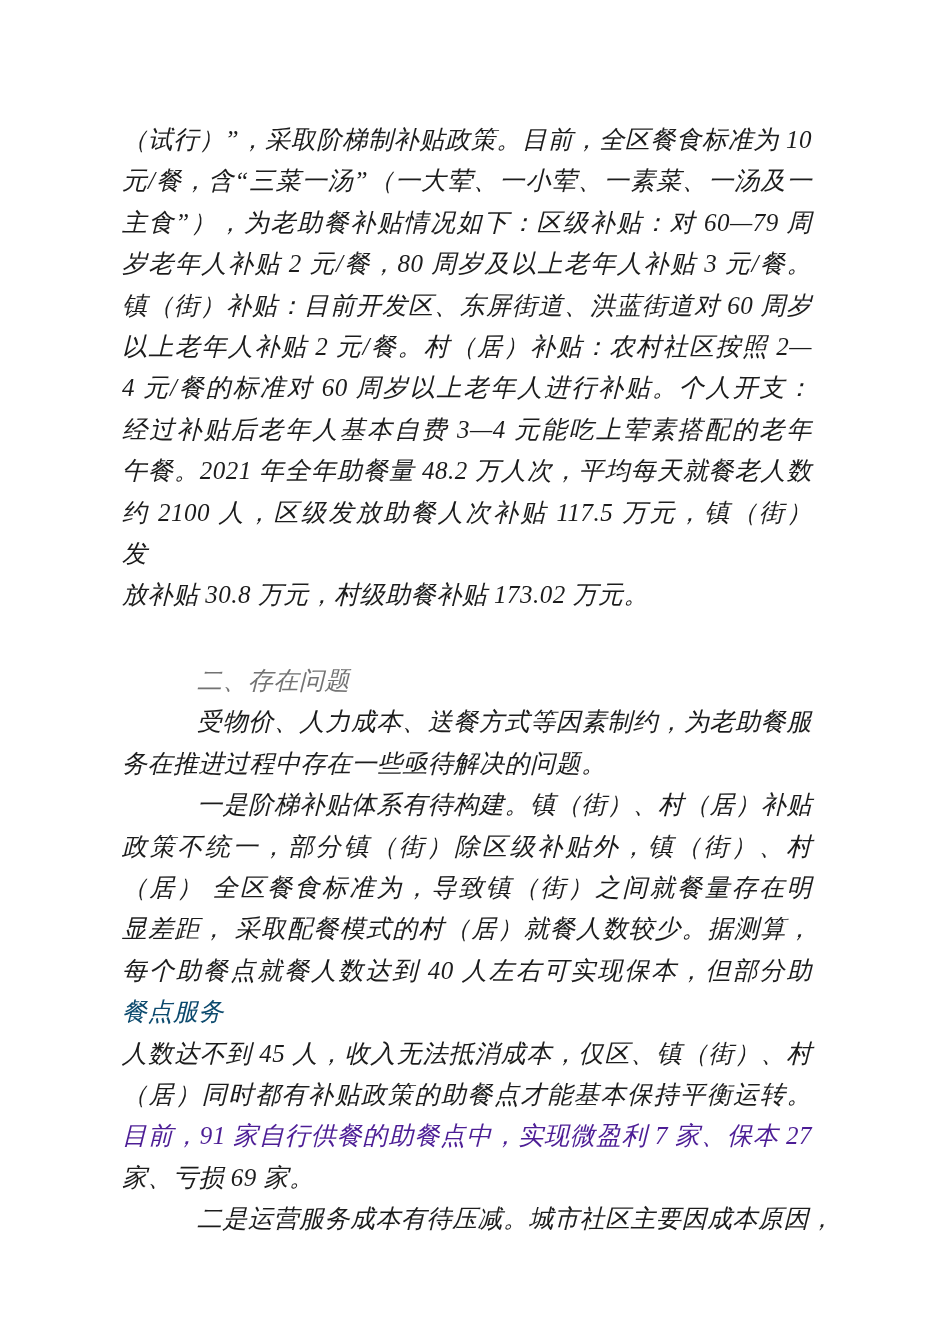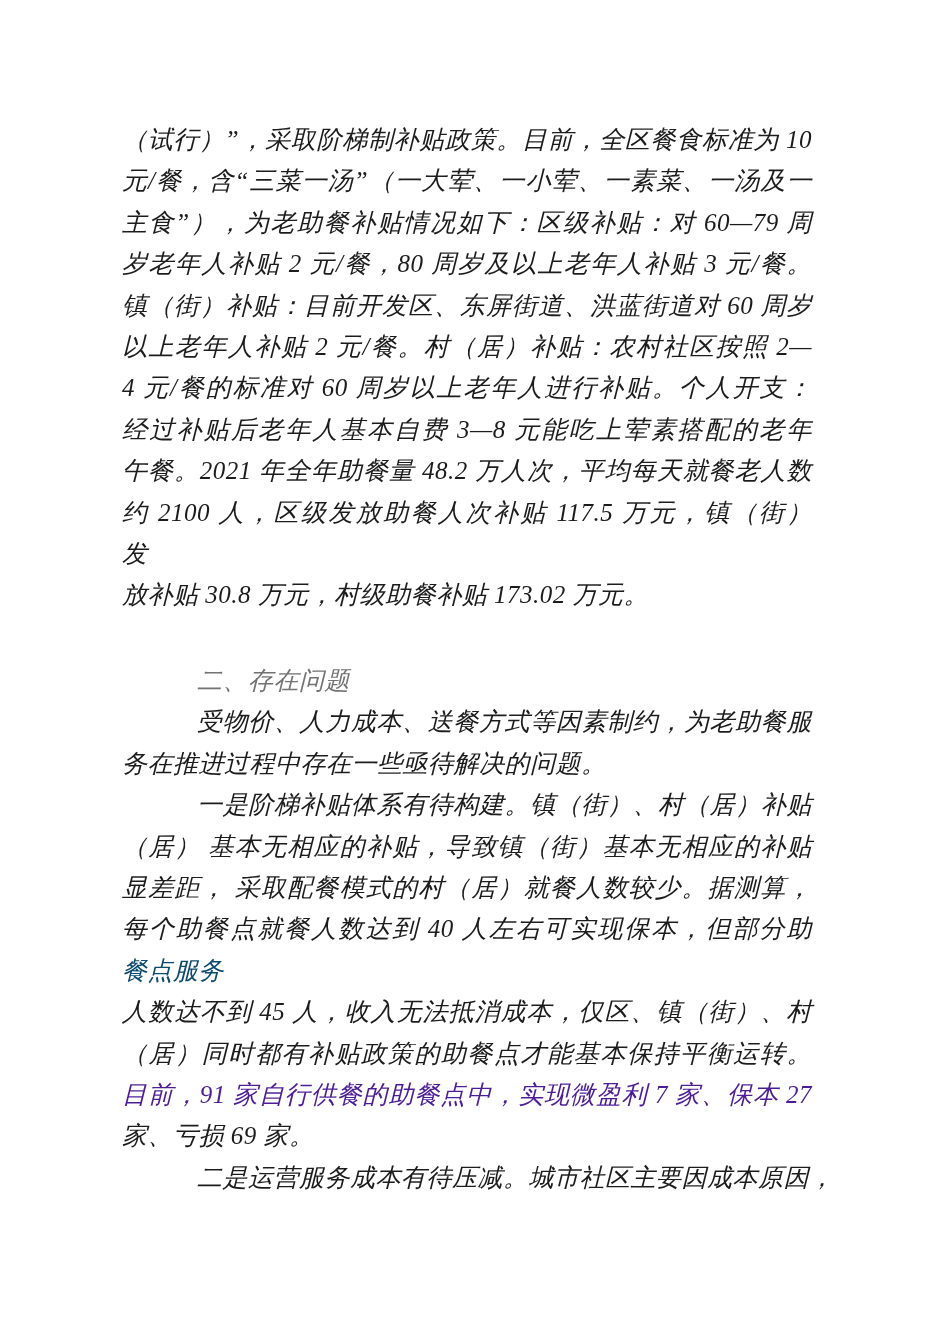--- a/index.html
+++ b/index.html
@@ -53,30 +53,31 @@
 
 <div class="page">
   <div class="text-block">
       <div class="line justify" style="color: rgb(28, 28, 28);">（试行）”，采取阶梯制补贴政策。目前，全区餐食标准为 10</div>
       <div class="line justify" style="color: rgb(28, 28, 28);">元/餐，含“三菜一汤”（一大荤、一小荤、一素菜、一汤及一</div>
       <div class="line justify" style="color: rgb(28, 28, 28);">主食”），为老助餐补贴情况如下：区级补贴：对 60—79 周</div>
       <div class="line justify" style="color: rgb(28, 28, 28);">岁老年人补贴 2 元/餐，80 周岁及以上老年人补贴 3 元/餐。</div>
       <div class="line justify" style="color: rgb(28, 28, 28);">镇（街）补贴：目前开发区、东屏街道、洪蓝街道对 60 周岁</div>
       <div class="line justify" style="color: rgb(28, 28, 28);">以上老年人补贴 2 元/餐。村（居）补贴：农村社区按照 2—</div>
       <div class="line justify" style="color: rgb(28, 28, 28);">4 元/餐的标准对 60 周岁以上老年人进行补贴。个人开支：</div>
-      <div class="line justify" style="color: rgb(28, 28, 28);">经过补贴后老年人基本自费 3—8 元能吃上荤素搭配的老年</div>
+      <div class="line justify" style="color: rgb(28, 28, 28);">经过补贴后老年人基本自费 3—4 元能吃上荤素搭配的老年</div>
       <div class="line justify" style="color: rgb(28, 28, 28);">午餐。2021 年全年助餐量 48.2 万人次，平均每天就餐老人数</div>
       <div class="line justify" style="color: rgb(28, 28, 28);">约 2100 人，区级发放助餐人次补贴 117.5 万元，镇（街）</div>
       <div class="line natural" style="color: rgb(28, 28, 28);">发</div>
       <div class="line natural" style="color: rgb(28, 28, 28);">放补贴 30.8 万元，村级助餐补贴 173.02 万元。</div>
       <div class="line natural indent" style="color: #737373; margin-top: 44px;">二、存在问题</div>
       <div class="line justify indent" style="color: rgb(28, 28, 28);">受物价、人力成本、送餐方式等因素制约，为老助餐服</div>
       <div class="line natural" style="color: rgb(28, 28, 28);">务在推进过程中存在一些亟待解决的问题。</div>
       <div class="line justify indent" style="color: rgb(28, 28, 28);">一是阶梯补贴体系有待构建。镇（街）、村（居）补贴</div>
-      <div class="line justify" style="color: rgb(28, 28, 28);">（居） 基本无相应的补贴，导致镇（街）基本无相应的补贴</div>
+      <div class="line justify" style="color: rgb(28, 28, 28);">政策不统一，部分镇（街）除区级补贴外，镇（街）、村</div>
+      <div class="line justify" style="color: rgb(28, 28, 28);">（居） 全区餐食标准为，导致镇（街）之间就餐量存在明</div>
       <div class="line justify" style="color: rgb(28, 28, 28);">显差距， 采取配餐模式的村（居）就餐人数较少。据测算，</div>
       <div class="line justify" style="color: rgb(28, 28, 28);">每个助餐点就餐人数达到 40 人左右可实现保本，但部分助</div>
       <div class="line natural" style="color: #0c4a6e;">餐点服务</div>
       <div class="line justify" style="color: rgb(28, 28, 28);">人数达不到 45 人，收入无法抵消成本，仅区、镇（街）、村</div>
       <div class="line justify" style="color: rgb(28, 28, 28);">（居）同时都有补贴政策的助餐点才能基本保持平衡运转。</div>
       <div class="line justify" style="color: #4c1d95;">目前，91 家自行供餐的助餐点中，实现微盈利 7 家、保本 27</div>
       <div class="line natural" style="color: rgb(28, 28, 28);">家、亏损 69 家。</div>
       <div class="line natural indent" style="color: rgb(28, 28, 28);">二是运营服务成本有待压减。城市社区主要因成本原因，</div>
     </div>
 </div>

